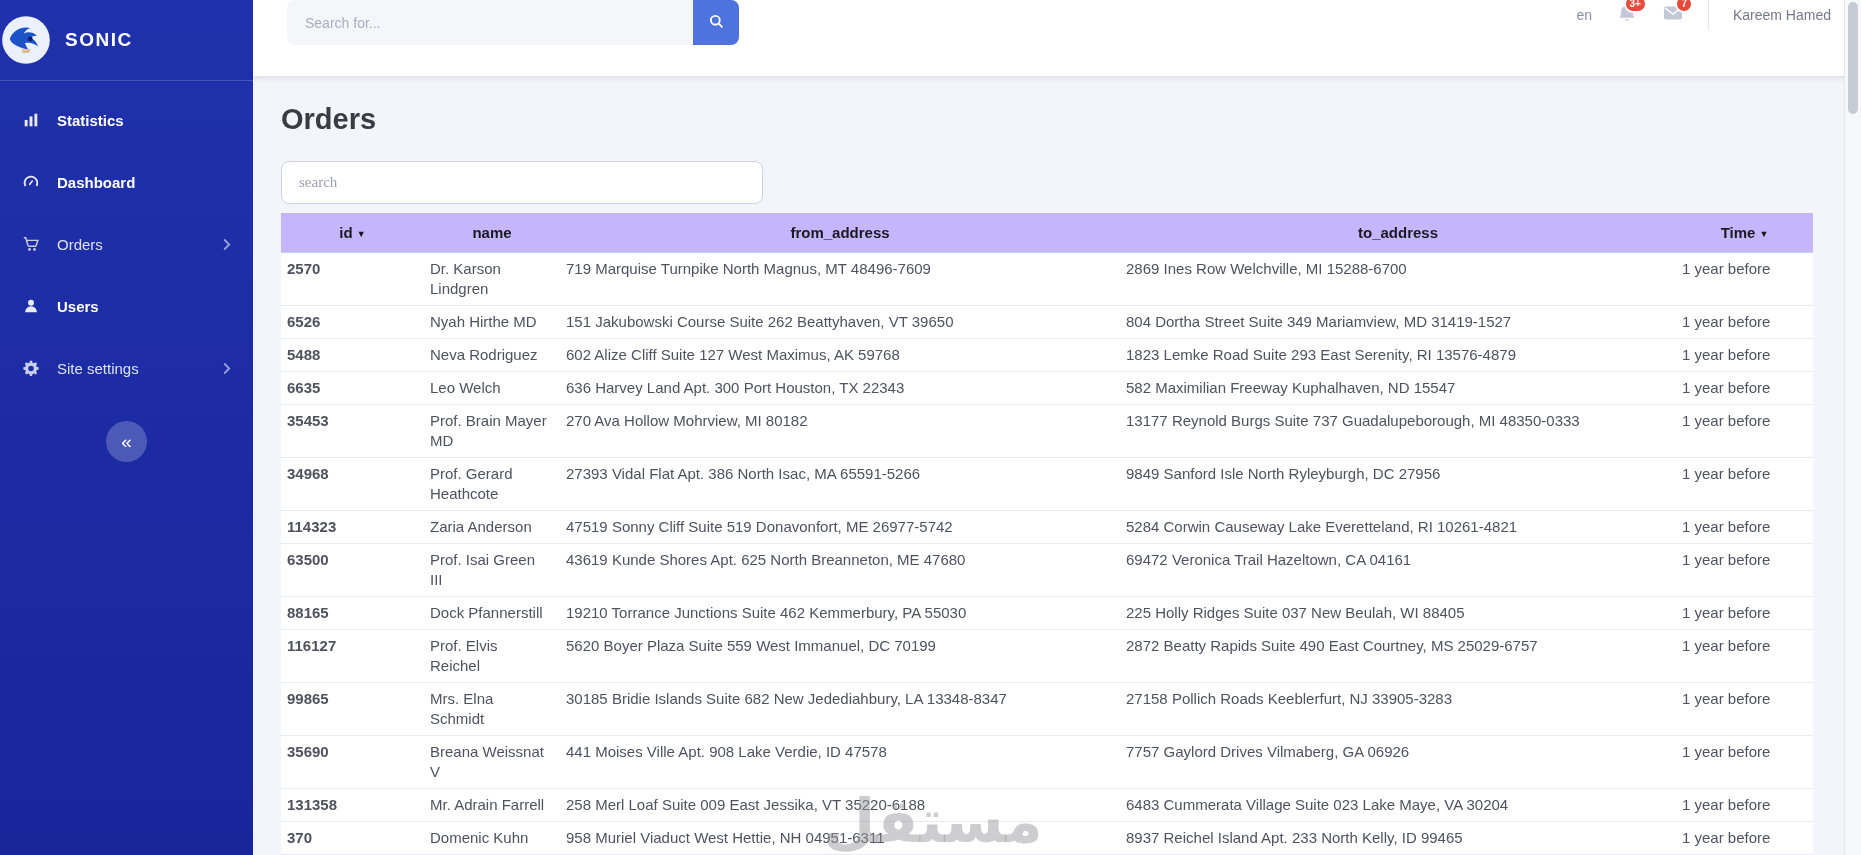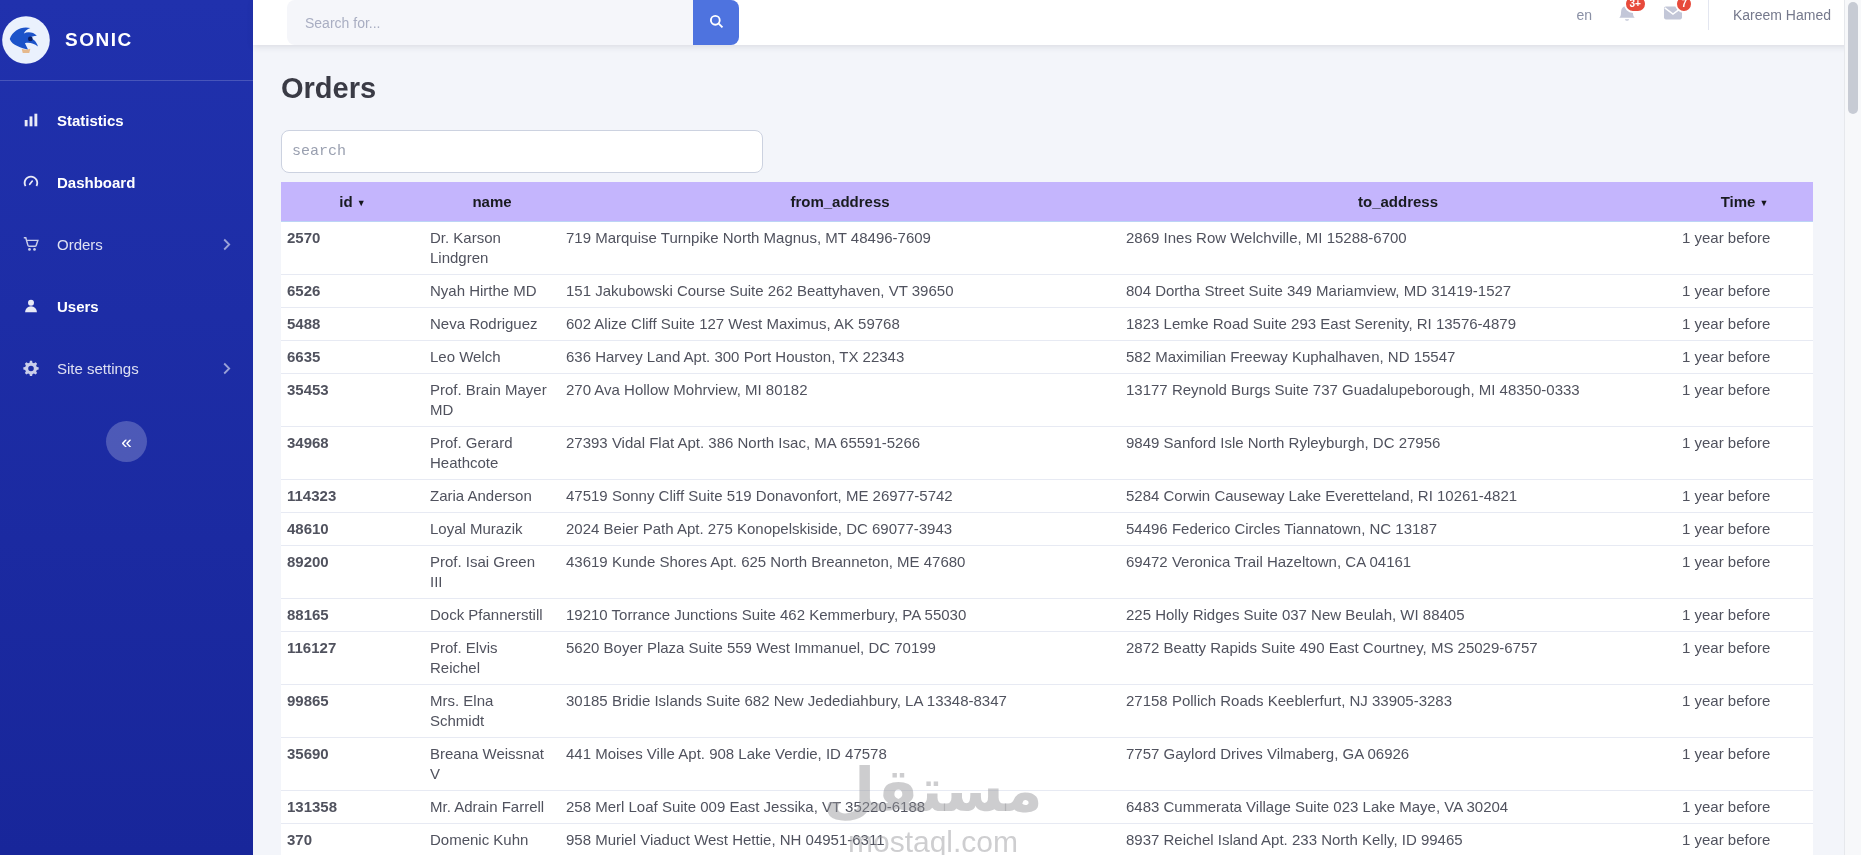--- a/index.html
+++ b/index.html
@@ -71,22 +71,22 @@
     background:#e74a3b; color:#fff; font-size:10px; font-weight:bold;
     border-radius:9px; padding:2px 4px; line-height:1; border:2px solid #fff;
   }
   .divider-v { width:1px; height:30px; background:#e3e6f0; }
   .user-name { font-size:14px; color:#75798c; cursor:pointer; }
 
   .content { flex:1; padding:27px 0 0 28px; position:relative; }
   .page-title { font-size:29px; line-height:33px; font-weight:bold; color:#3a3b45; margin-bottom:25px; }
   .filter-input {
     width:482px; height:43px; border:1px solid #ccd2e0; border-radius:8px;
-    background:#fff; padding:0 10px; font-size:15px; color:#555; outline:none;
-    margin-bottom:9px; display:block; font-family:Liberation Mono, monospace;
+    background:#fff; padding:0 17px; font-size:15px; color:#555; outline:none;
+    margin-bottom:9px; display:block; font-family:Liberation Serif, serif;
   }
   .filter-input::placeholder { color:#9aa0b0; }
 
   table.orders {
     width:1532px; border-collapse:collapse; table-layout:fixed;
     background:#fff; font-size:15px;
   }
   table.orders th {
     background:#c4b5fd; color:#191b20; text-align:center; font-weight:bold;
     padding:11px 10px 11px 10px; border-bottom:1px solid #bcd4f5; font-size:15px;
@@ -310,28 +310,21 @@
               <td class="col-time">1 year before</td>
             </tr>
             <tr>
               <td class="col-id">114323</td>
               <td class="col-name">Zaria Anderson</td>
               <td class="col-from_address">47519 Sonny Cliff Suite 519 Donavonfort, ME 26977-5742</td>
               <td class="col-to_address">5284 Corwin Causeway Lake Everetteland, RI 10261-4821</td>
               <td class="col-time">1 year before</td>
             </tr>
             <tr>
-              <td class="col-id">48610</td>
-              <td class="col-name">Loyal Murazik</td>
-              <td class="col-from_address">2024 Beier Path Apt. 275 Konopelskiside, DC 69077-3943</td>
-              <td class="col-to_address">54496 Federico Circles Tiannatown, NC 13187</td>
-              <td class="col-time">1 year before</td>
-            </tr>
-            <tr>
-              <td class="col-id">89200</td>
+              <td class="col-id">63500</td>
               <td class="col-name">Prof. Isai Green III</td>
               <td class="col-from_address">43619 Kunde Shores Apt. 625 North Breanneton, ME 47680</td>
               <td class="col-to_address">69472 Veronica Trail Hazeltown, CA 04161</td>
               <td class="col-time">1 year before</td>
             </tr>
             <tr>
               <td class="col-id">88165</td>
               <td class="col-name">Dock Pfannerstill</td>
               <td class="col-from_address">19210 Torrance Junctions Suite 462 Kemmerbury, PA 55030</td>
               <td class="col-to_address">225 Holly Ridges Suite 037 New Beulah, WI 88405</td>

